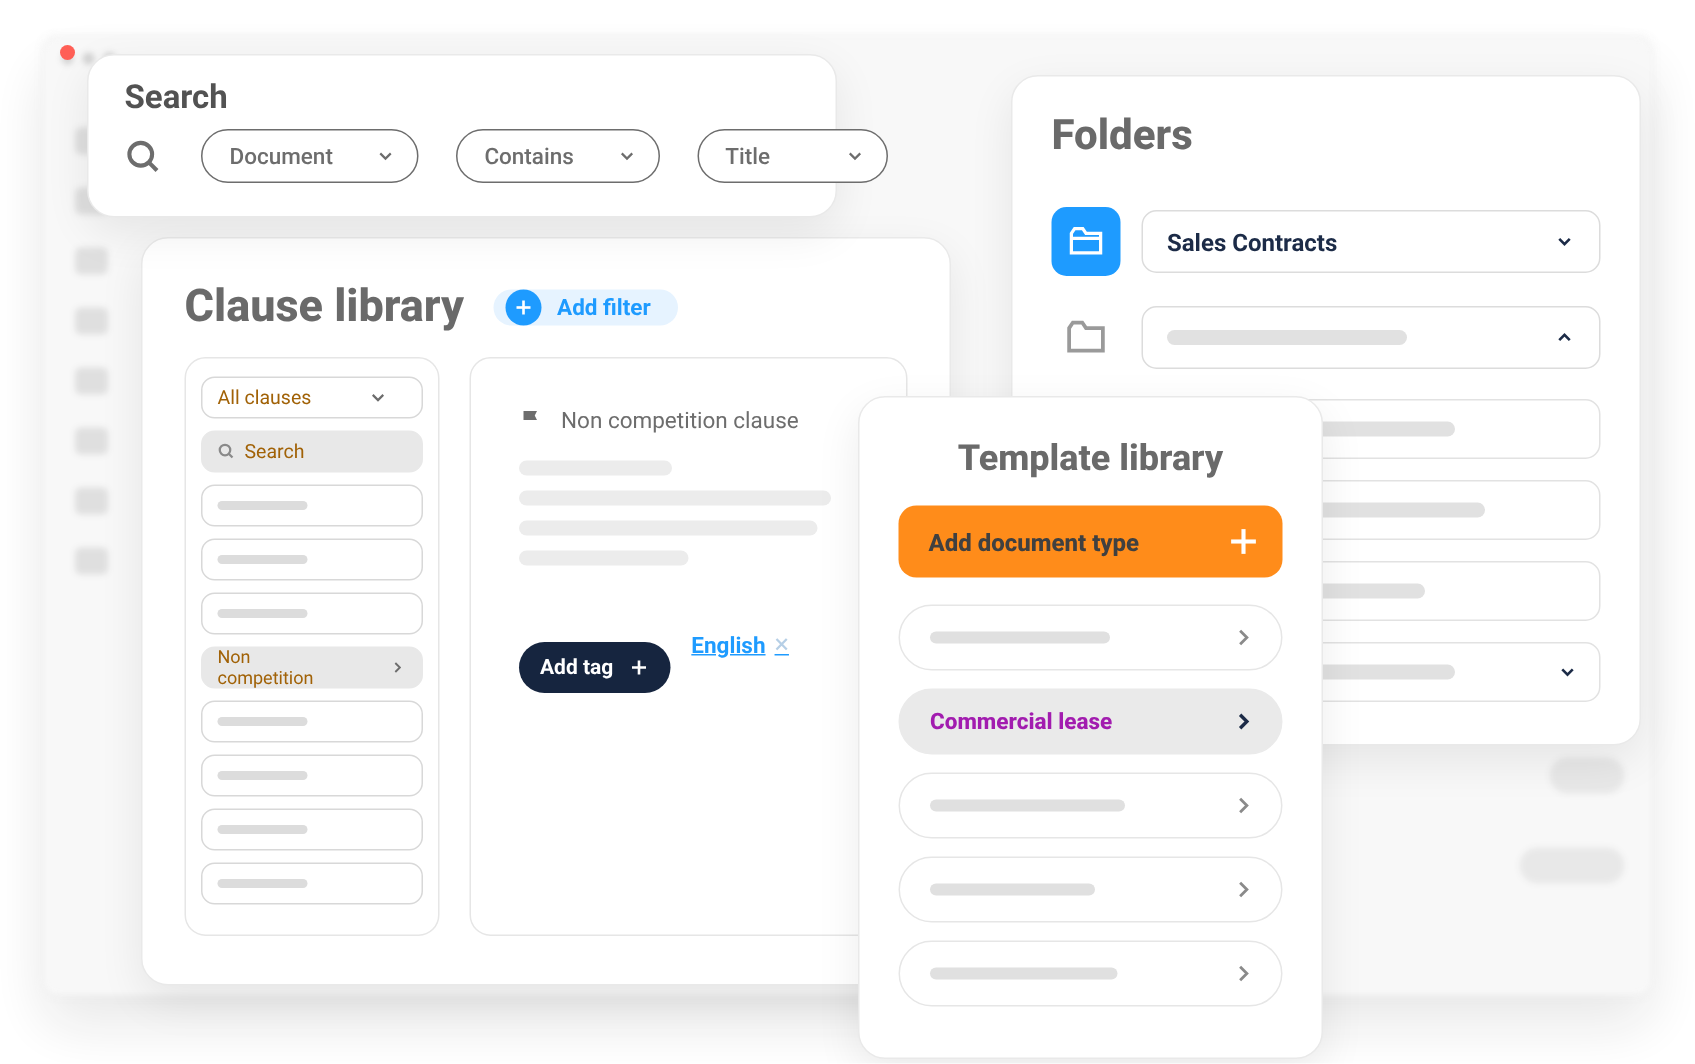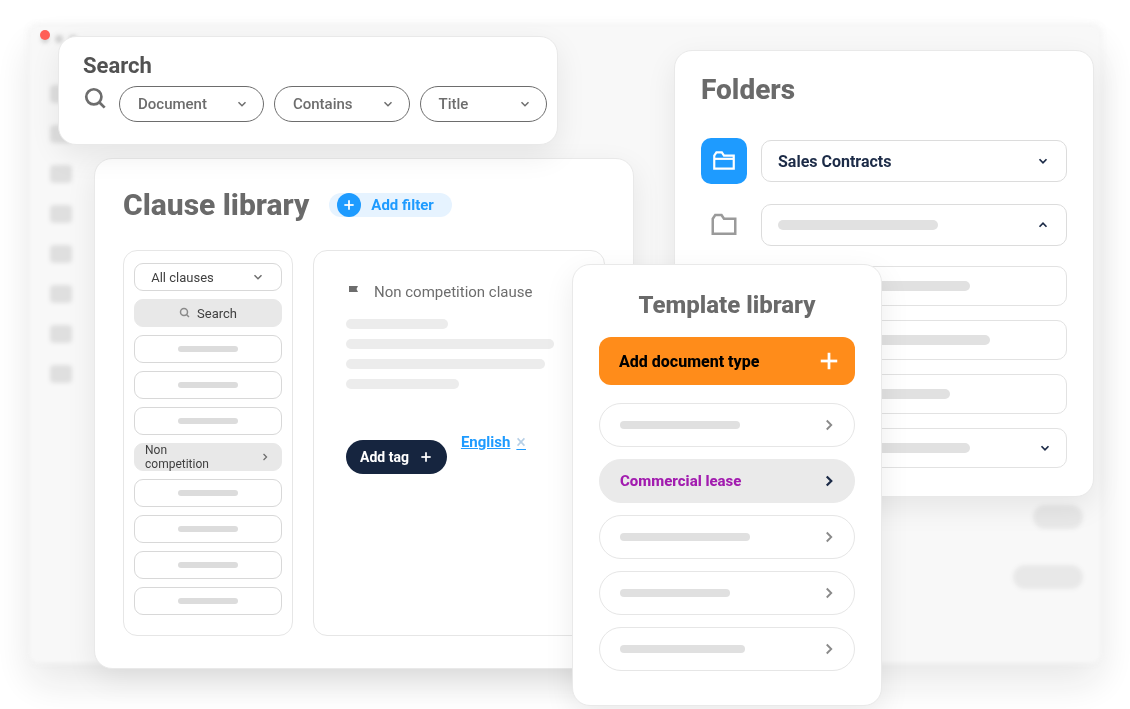--- a/index.html
+++ b/index.html
@@ -23,21 +23,21 @@
 
   
   .card {
     position: absolute; background:#fff; border:1px solid #e9e9e9; border-radius:18px;
     box-shadow: 0 10px 30px rgba(0,0,0,0.08);
   }
 
   
   .search-card { left:58px; top:36px; width:500px; padding:16px 24px 22px; z-index:30;}
   .search-title { font-size:22px; font-weight:700; color:#525252; margin-bottom:8px;}
-  .search-row { display:flex; align-items:flex-start; gap:10px;}
+  .search-row { display:flex; align-items:flex-end; gap:25px;}
   .search-icon svg { width:26px; height:26px; }
   .pill-select {
     display:inline-flex; align-items:center; gap:28px; height:36px; padding:0 14px 0 18px;
     border:1.5px solid #6d6d6d; border-radius:18px; color:#6d6d6d; font-size:15px; font-weight:500;
     cursor:pointer; background:#fff;
   }
   .chev { width:14px; height:14px; }
 
   
   .folders-card { right:36px; top:50px; width:420px; padding:22px 26px 28px; z-index:20; min-height:410px;}
@@ -51,46 +51,46 @@
     height:42px; padding:0 16px; border:1.5px solid #dcdcdc; border-radius:10px;
     font-size:16px; font-weight:700; color:#1c2b47; cursor:pointer;
   }
   .folder-sub { margin-left:84px; display:flex; flex-direction:column; gap:14px; }
   .folder-sub .sub-item { height:40px; border:1.5px solid #e2e2e2; border-radius:10px; padding:0 14px; display:flex; align-items:center;}
   .folder-sub .sub-item .ph { height:10px; border-radius:5px; background:#e1e1e1; }
   .folder-sub .chev-right { margin-left:auto;}
 
   
   .clause-card { left:94px; top:158px; width:540px; padding:28px 28px 32px; z-index:25; min-height:470px;}
-  .clause-head { display:flex; align-items:center; gap:20px; margin-bottom:28px;}
+  .clause-head { display:flex; align-items:center; gap:20px; margin-bottom:16px;}
   .clause-title { font-size:30px; font-weight:800; color:#6a6a6a; }
   .add-filter-btn {
     display:inline-flex; align-items:center; gap:10px; height:24px; padding:0 18px 0 8px;
     background:#e6f3ff; color:#1E9BFF; border-radius:18px; font-weight:700; font-size:15px; cursor:pointer;
   }
   .plus-circle { width:24px; height:24px; background:#1E9BFF; border-radius:50%; display:flex; align-items:center; justify-content:center; color:#fff;}
   .clause-body { display:flex; gap:20px; }
   .clause-left { width:170px; border:1.5px solid #e6e6e6; border-radius:14px; padding:12px 10px; flex-shrink:0;}
-  .small-pill { height:28px; border:1.5px solid #d8d8d8; border-radius:9px; display:flex; align-items:center; padding:0 10px; font-size:13px; color:#404040; margin-bottom:8px; cursor:pointer; justify-content:center;gap:37px;}
+  .small-pill { height:28px; border:1.5px solid #d8d8d8; border-radius:9px; display:flex; align-items:center; padding:0 10px; font-size:13px; color:#a16207; margin-bottom:8px; cursor:pointer; justify-content:flex-start;gap:37px;}
   .small-pill.filled { background:#e8e8e8; border-color:#e8e8e8; }
   .small-pill .ph { height:6px; border-radius:3px; background:#dcdcdc; }
   .clause-right { flex:1; border:1.5px solid #e6e6e6; border-radius:14px; padding:32px; }
   .clause-right .rt-row { display:flex; align-items:center; gap:10px; color:#6d6d6d; font-size:15px; margin-bottom:18px;}
   .ph-line { height:10px; border-radius:5px; background:#ececec; margin-bottom:10px;}
   .tag-row { display:flex; align-items:center; gap:14px; margin-top:20px;}
   .add-tag-btn { display:inline-flex; align-items:center; gap:10px; height:34px; padding:0 14px; background:#16253f; color:#fff; border-radius:17px; font-weight:700; font-size:14px; cursor:pointer;margin-top:31px;}
   .lang { color:#1E9BFF; font-weight:700; font-size:15px; display:inline-flex; align-items:center; gap:6px; cursor:pointer;text-decoration:underline;}
   .lang .x { color:#b6cfe6; font-weight:400; font-size:18px;}
 
   
   .template-card { left:572px; top:264px; width:310px; padding:26px 26px 22px; z-index:40;}
   .template-title { font-size:24px; font-weight:800; color:#6a6a6a; margin-bottom:18px; text-align:center;}
   .add-doc-btn {
     display:flex; align-items:center; justify-content:space-between; height:48px; width:100%;
-    background:#FF8C1A; color:#000000; border-radius:12px; padding:0 12px 0 20px;
+    background:#FF8C1A; color:#404040; border-radius:12px; padding:0 12px 0 20px;
     font-size:16px; font-weight:800; cursor:pointer; margin-bottom:18px;
   }
   .add-doc-btn .plus-big { width:28px; height:28px; display:flex; align-items:center; justify-content:center;}
   .tmpl-item {
     height:44px; border:1.5px solid #e6e6e6; border-radius:22px; display:flex; align-items:center;
     padding:0 16px 0 20px; margin-bottom:12px; cursor:pointer; gap:10px;
   }
   .tmpl-item .ph { height:8px; border-radius:4px; background:#e0e0e0; }
   .tmpl-item.selected { background:#eaeaea; border-color:#eaeaea; font-weight:800; color:#a21caf; font-size:15px;}
   .tmpl-item .chev-r { margin-left:auto; }

